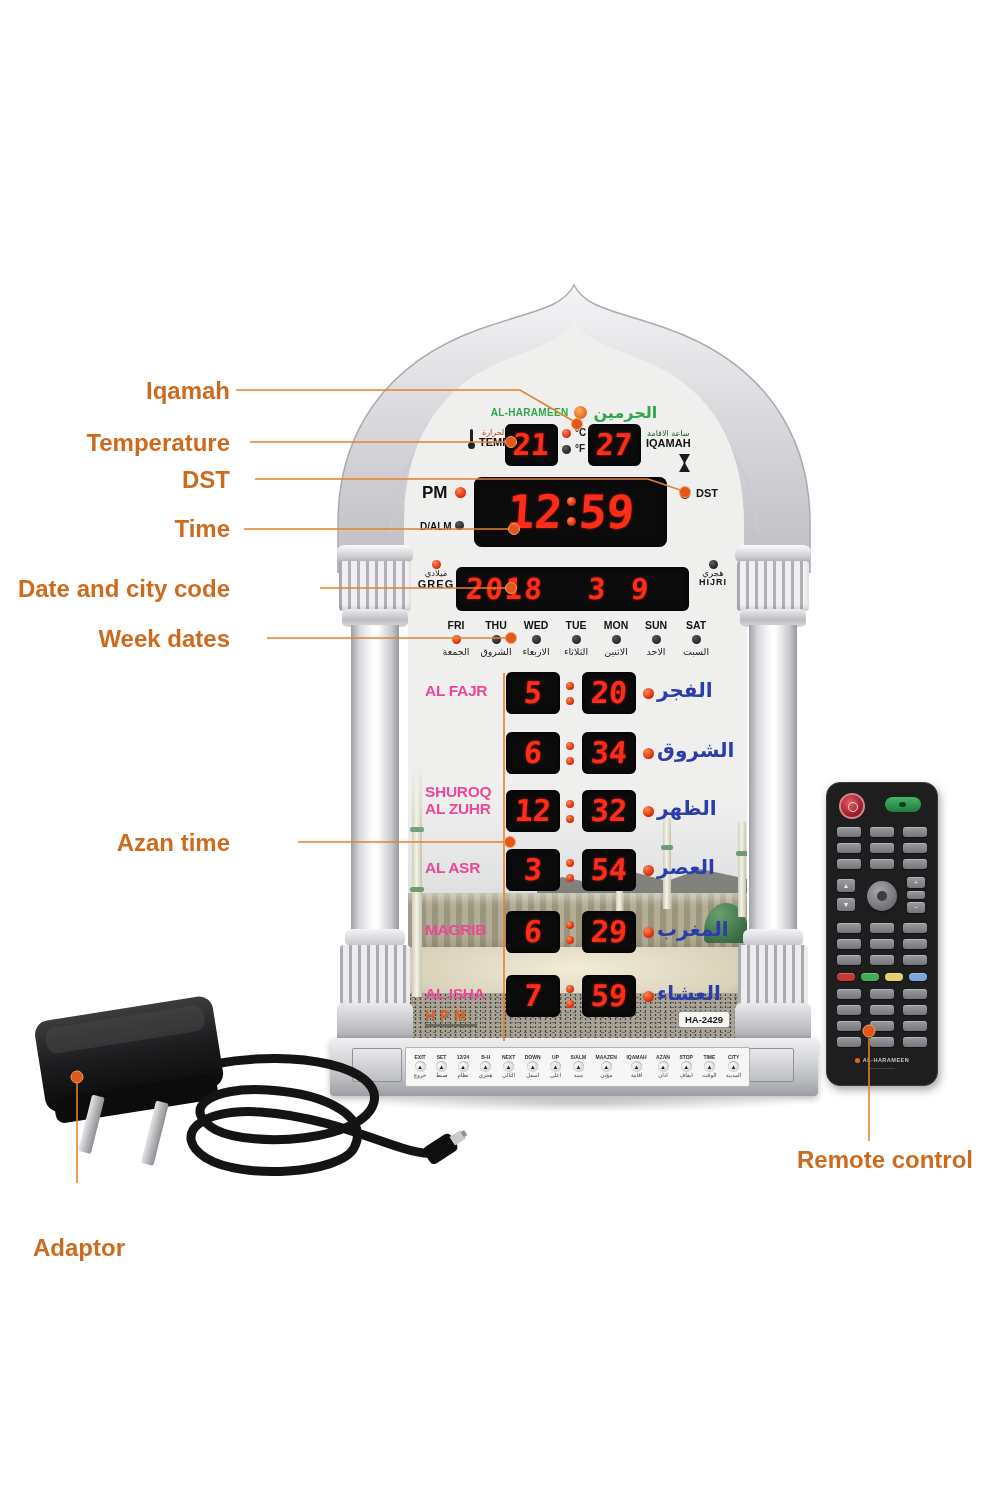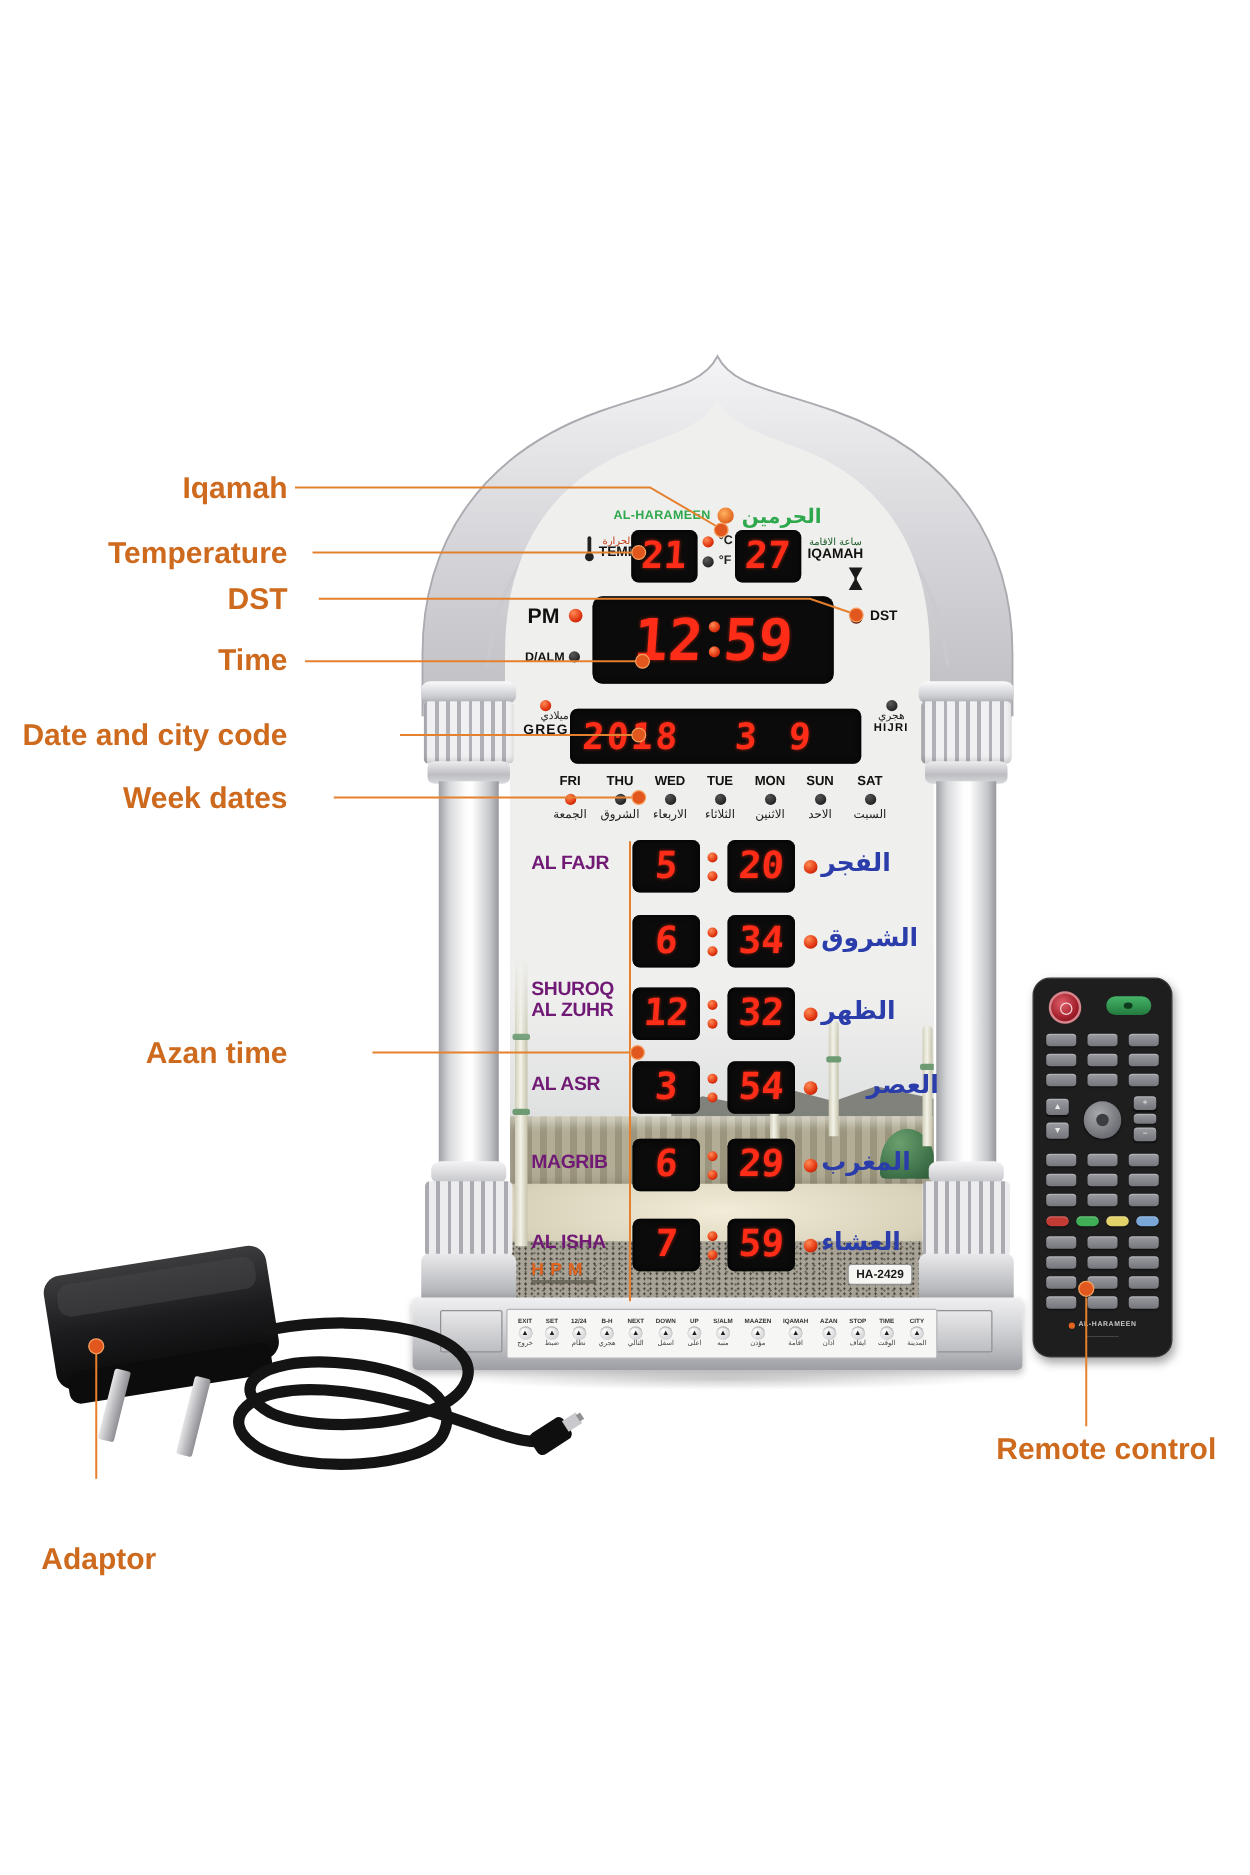--- a/index.html
+++ b/index.html
@@ -63,21 +63,21 @@
       background:radial-gradient(circle at 40% 35%,#ffb25e,#e2641f 70%,#b14a10);}
   .brand-ar{font-size:16px;font-weight:bold;color:#2EA84C;}
 
   .mini-label{line-height:1.05;display:flex;flex-direction:column;align-items:center;}
   .mini-ar{font-size:8px;color:#c33a12;}
   .mini-en{font-size:11px;font-weight:bold;color:#111;}
   .cf-row{display:flex;align-items:center;gap:4px;font-size:10px;font-weight:bold;color:#222;line-height:1;}
   .cf-dot{width:9px;height:9px;border-radius:50%;}
 
   .prayer-en{position:absolute;left:30px;width:80px;font-size:15.5px;font-weight:bold;
-      color:#701a75;letter-spacing:-.3px;white-space:nowrap;}
+      color:#ec4899;letter-spacing:-.3px;white-space:nowrap;}
   .prayer-ar{position:absolute;left:262px;width:94px;font-size:20px;font-weight:bold;color:#2B3DAA;
       white-space:nowrap;}
   .azan-row{position:absolute;left:0;width:358px;height:44px;}
   .colon-dot{position:absolute;width:8px;height:8px;border-radius:50%;
       background:radial-gradient(circle at 35% 30%,#ff8a55,#e03510 60%,#9d1600);}
 
   .wd-row{position:absolute;left:36px;top:225px;width:290px;display:flex;justify-content:center;}
   .wd-col{display:flex;flex-direction:column;align-items:center;width:40px;line-height:1;}
   .wd-en{font-size:10.5px;font-weight:bold;color:#111;}
   .wd-dot{width:9px;height:9px;border-radius:50%;margin:4px 0 3px;
@@ -334,21 +334,21 @@
         <span class="led" style="font-size:46px;">12</span>
         <span style="position:relative;width:16px;height:46px;display:inline-block;">
           <span class="colon-dot" style="left:4px;top:8px;width:9px;height:9px;"></span>
           <span class="colon-dot" style="left:4px;top:28px;width:9px;height:9px;"></span>
         </span>
         <span class="led" style="font-size:46px;">59</span>
       </div>
       <span class="dot dot-red" style="left:285px;top:94px;width:10px;height:10px;background:radial-gradient(circle at 35% 30%,#8a3020,#3a0e06);"></span>
       <span style="position:absolute;left:301px;top:92px;font-size:11px;font-weight:bold;color:#111;">DST</span>
 
-      <div style="position:absolute;left:22px;top:174px;width:38px;text-align:right;line-height:1.1;">
+      <div style="position:absolute;left:22px;top:174px;width:38px;text-align:center;line-height:1.1;">
         <span class="dot dot-red" style="left:15px;top:-9px;width:9px;height:9px;"></span>
         <div class="ar" style="font-size:8.5px;color:#222;">ميلادي</div>
         <div style="font-size:11px;font-weight:bold;color:#111;letter-spacing:1px;">GREG</div>
       </div>
       <div class="panel" style="left:61px;top:172px;width:233px;height:44px;justify-content:flex-start;padding:0 10px;box-sizing:border-box;">
         <span class="led" style="font-size:29px;letter-spacing:2px;">2018</span>
         <span class="led" style="font-size:29px;margin-left:44px;">3</span>
         <span class="led" style="font-size:29px;margin-left:26px;">9</span>
       </div>
       <div style="position:absolute;left:299px;top:174px;width:38px;text-align:center;line-height:1.1;">
@@ -439,21 +439,21 @@
             <div class="prayer-en" style="top: 10px;">AL ASR</div>
             <div class="panel" style="left: 111px; top: 0px; width: 54px; height: 42px; position: absolute;">
               <div class="led" style="font-size: 30px;">3</div>
             </div>
             <div class="colon-dot" style="left: 171px; top: 10px;"></div>
             <div class="colon-dot" style="left: 171px; top: 25px;"></div>
             <div class="panel" style="left: 187px; top: 0px; width: 54px; height: 42px; position: absolute;">
               <div class="led" style="font-size: 30px;">54</div>
             </div>
             <div class="dot dot-red" style="left: 248px; top: 16px; width: 11px; height: 11px; position: absolute;"></div>
-            <div class="prayer-ar ar" style="top: 6px; text-align: right;">العصر</div>
+            <div class="prayer-ar ar" style="top: 6px;">العصر</div>
           </div>
           <div class="azan-row" style="top: 516px;">
             <div class="prayer-en" style="top: 10px;">MAGRIB</div>
             <div class="panel" style="left: 111px; top: 0px; width: 54px; height: 42px; position: absolute;">
               <div class="led" style="font-size: 30px;">6</div>
             </div>
             <div class="colon-dot" style="left: 171px; top: 10px;"></div>
             <div class="colon-dot" style="left: 171px; top: 25px;"></div>
             <div class="panel" style="left: 187px; top: 0px; width: 54px; height: 42px; position: absolute;">
               <div class="led" style="font-size: 30px;">29</div>

